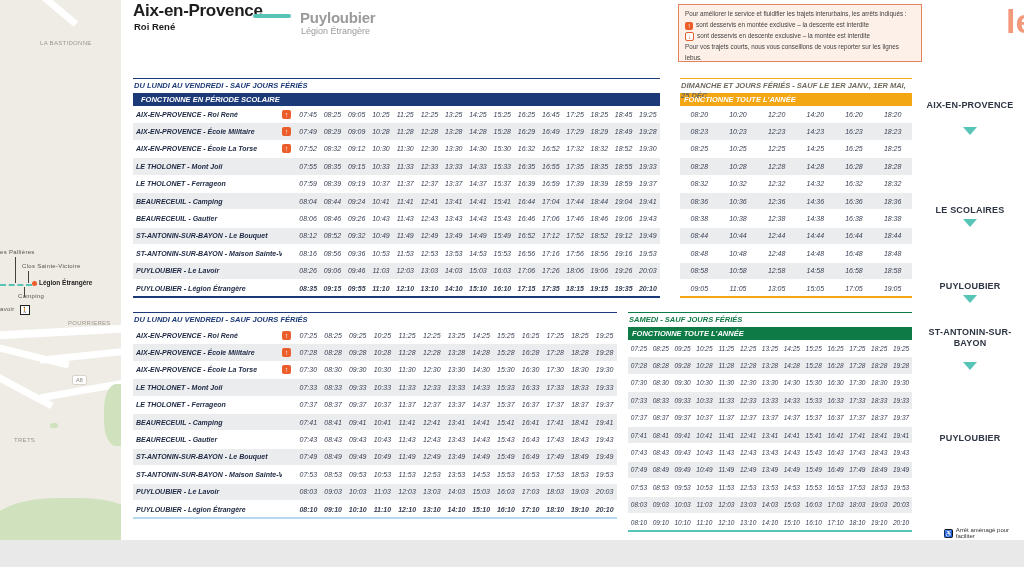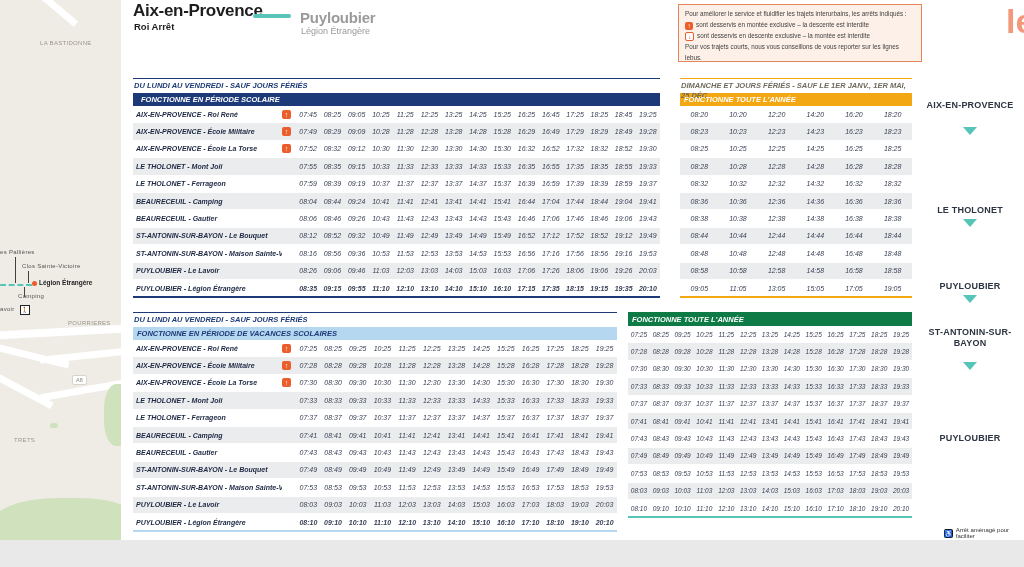--- a/index.html
+++ b/index.html
@@ -102,21 +102,21 @@
     <div class="mlabel" style="left:0px;top:306px;color:#55524c;">avoir</div>
     <div class="hikerbox" style="left:20px;top:305px;">🚶</div>
     <div class="mlabel" style="left:68px;top:320px;">POURRIERES</div>
     <div class="a8badge" style="left:72px;top:375px;">A8</div>
     <div class="mlabel" style="left:14px;top:437px;">TRETS</div>
   </div>
 
   <div id="strip"></div>
 
   <div class="from-city">Aix-en-Provence</div>
-  <div class="from-stop">Roi Arrêt</div>
+  <div class="from-stop">Roi René</div>
   <div class="hline"></div>
   <div class="to-city">Puyloubier</div>
   <div class="to-stop">Légion Étrangère</div>
   <div class="logo">le</div>
 
   <div id="notice">
     <div>Pour améliorer le service et fluidifier les trajets interurbains, les arrêts indiqués :</div>
     <div><span class="nicon up">↑</span><span>sont desservis en montée exclusive – la descente est interdite</span></div>
     <div><span class="nicon down">↓</span><span>sont desservis en descente exclusive – la montée est interdite</span></div>
     <div>Pour vos trajets courts, nous vous conseillons de vous reporter sur les lignes lebus.</div>
@@ -432,21 +432,20 @@
             <td class="t">15:05</td>
             <td class="t">17:05</td>
             <td class="t">19:05</td>
           </tr>
         </tbody>
       </table>
   </div>
 
   <div class="tblock" id="tbl-vacation">
     <div class="title">DU LUNDI AU VENDREDI - SAUF JOURS FÉRIÉS</div>
-    <div class="bar">FONCTIONNE EN PÉRIODE DE VACANCES SCOLAIRES</div>
     <table>
         <tbody>
           <tr class="">
             <td class="stop">AIX-EN-PROVENCE - Roi René</td>
             <td class="ic"><span class="montee">↑</span></td>
             <td class="t">07:25</td>
             <td class="t">08:25</td>
             <td class="t">09:25</td>
             <td class="t">10:25</td>
             <td class="t">11:25</td>
@@ -627,20 +626,21 @@
             <td class="t">17:10</td>
             <td class="t">18:10</td>
             <td class="t">19:10</td>
             <td class="t">20:10</td>
           </tr>
         </tbody>
       </table>
   </div>
 
   <div class="tblock" id="tbl-saturday">
+    <div class="title">SAMEDI - SAUF JOURS FÉRIÉS</div>
     <div class="bar">FONCTIONNE TOUTE L'ANNÉE</div>
     <table>
         <tbody>
           <tr class="">
             <td class="t">07:25</td>
             <td class="t">08:25</td>
             <td class="t">09:25</td>
             <td class="t">10:25</td>
             <td class="t">11:25</td>
             <td class="t">12:25</td>
@@ -801,21 +801,21 @@
             <td class="t">18:10</td>
             <td class="t">19:10</td>
             <td class="t">20:10</td>
           </tr>
         </tbody>
       </table>
   </div>
 
   <div class="sbitem" style="top:100px;">AIX-EN-PROVENCE</div>
   <div class="tri" style="left:963px;top:127px;"></div>
-  <div class="sbitem" style="top:205px;">LE THOLONET</div>
+  <div class="sbitem" style="top:205px;">LE SCOLAIRES</div>
   <div class="tri" style="left:963px;top:219px;"></div>
   <div class="sbitem" style="top:281px;">PUYLOUBIER</div>
   <div class="tri" style="left:963px;top:295px;"></div>
   <div class="sbitem" style="top:327px;">ST-ANTONIN-SUR-BAYON</div>
   <div class="tri" style="left:963px;top:362px;"></div>
   <div class="sbitem" style="top:433px;">PUYLOUBIER</div>
 
   <div id="footnote">
     <span class="wheelbox">♿</span>
     <span>Arrêt aménagé pour faciliter</span>

